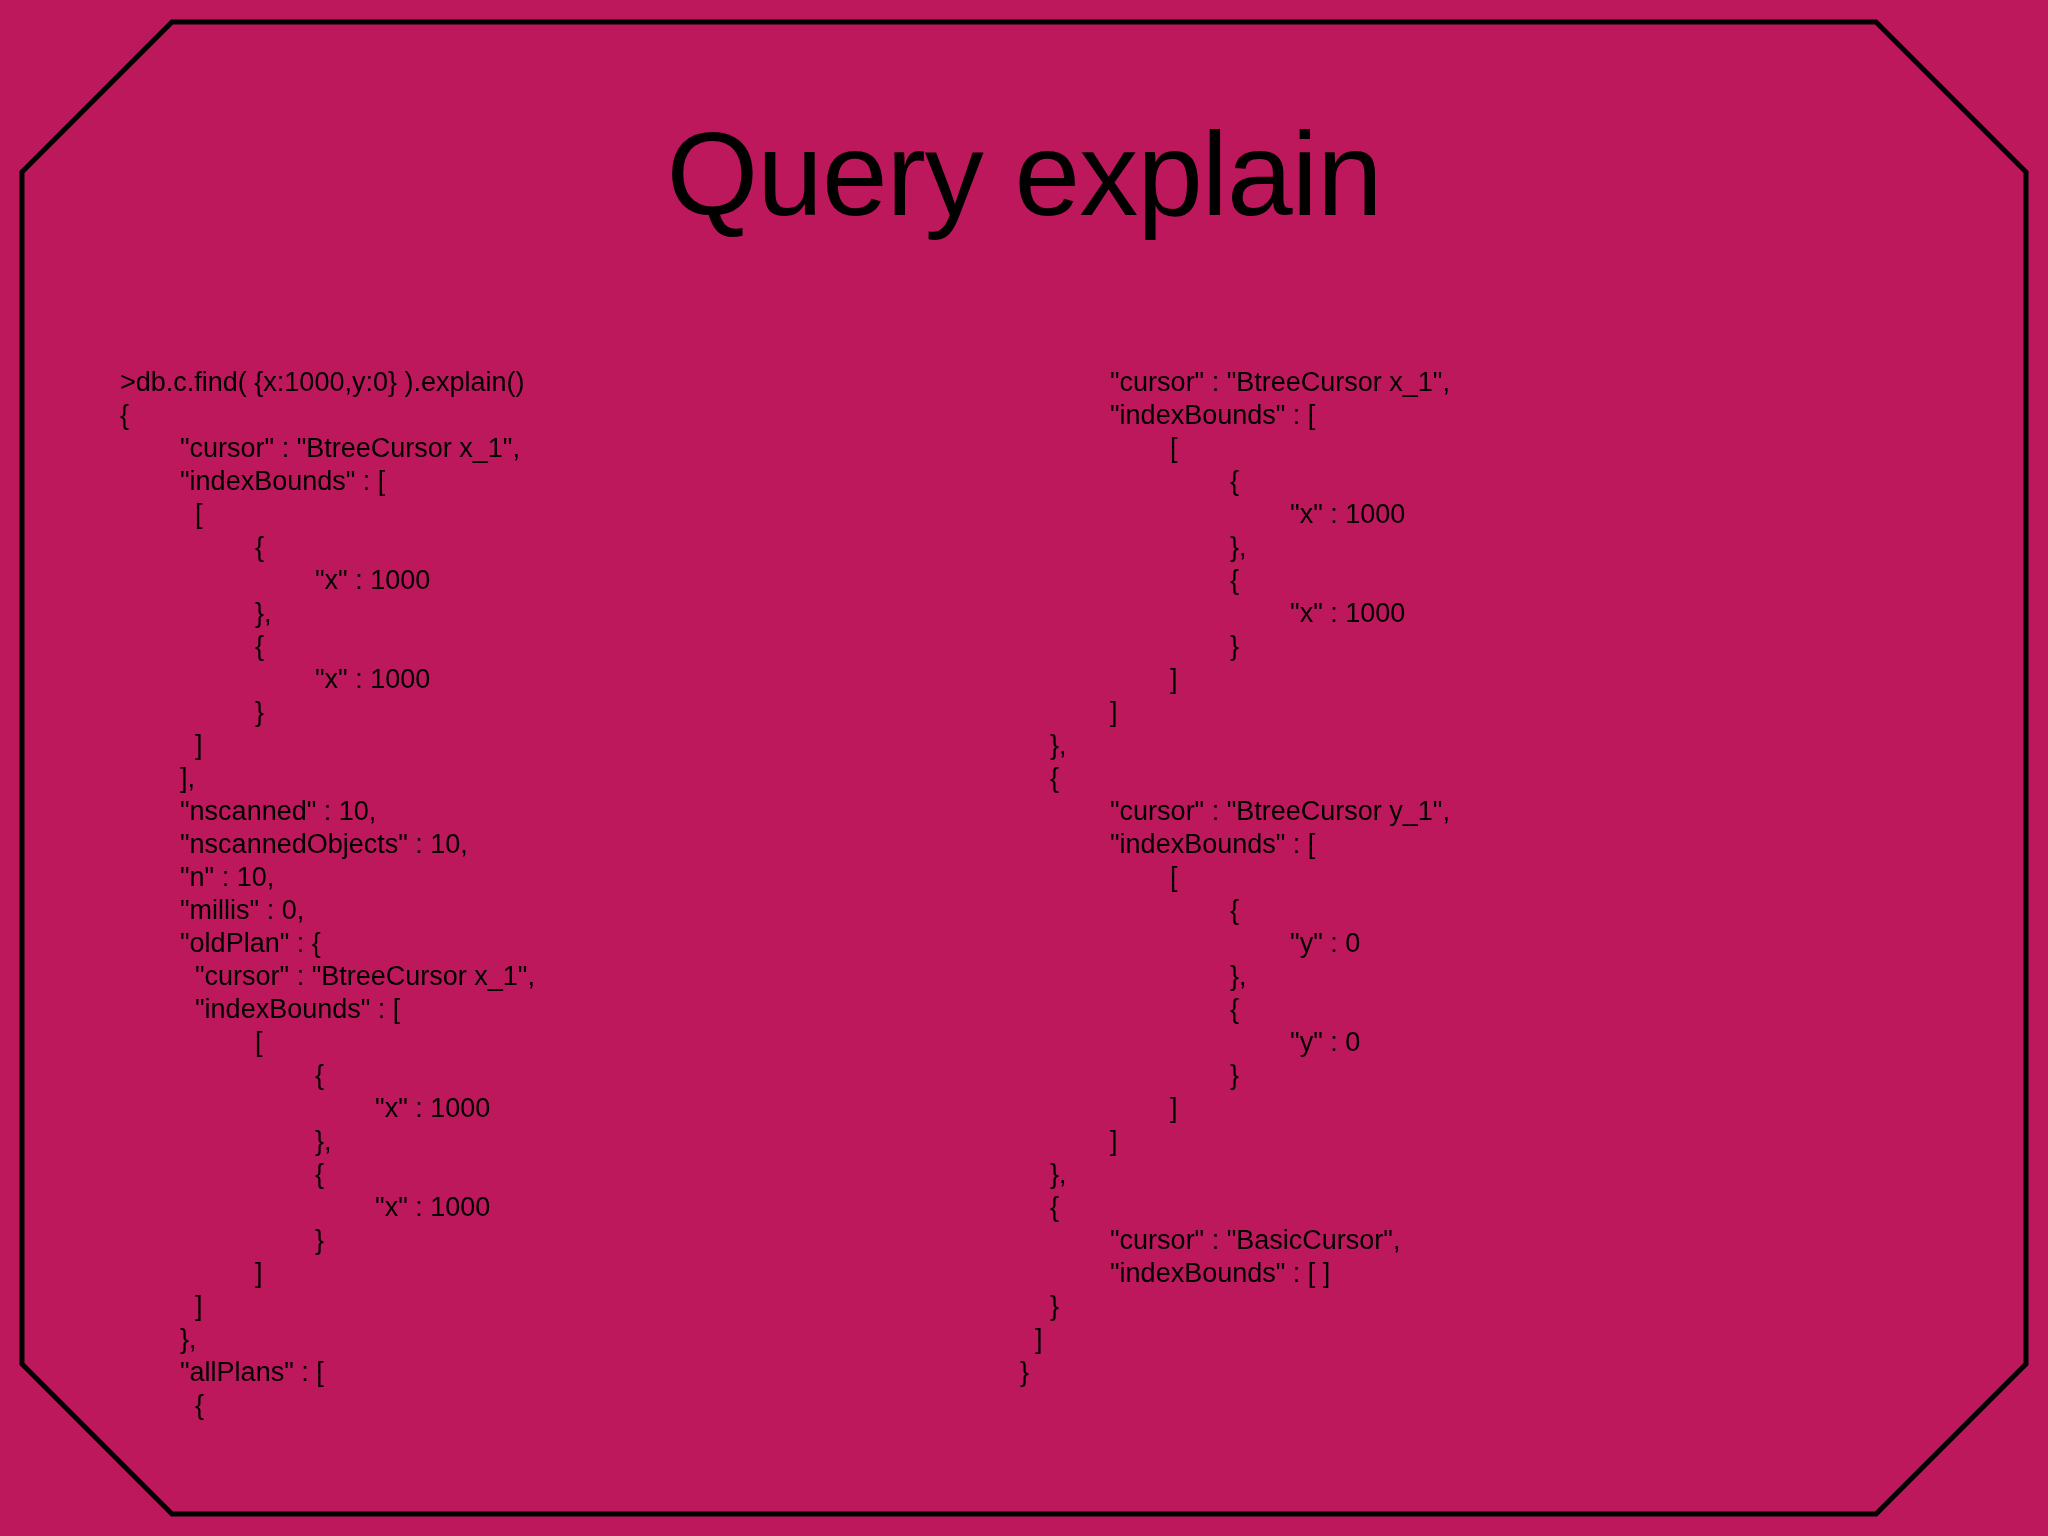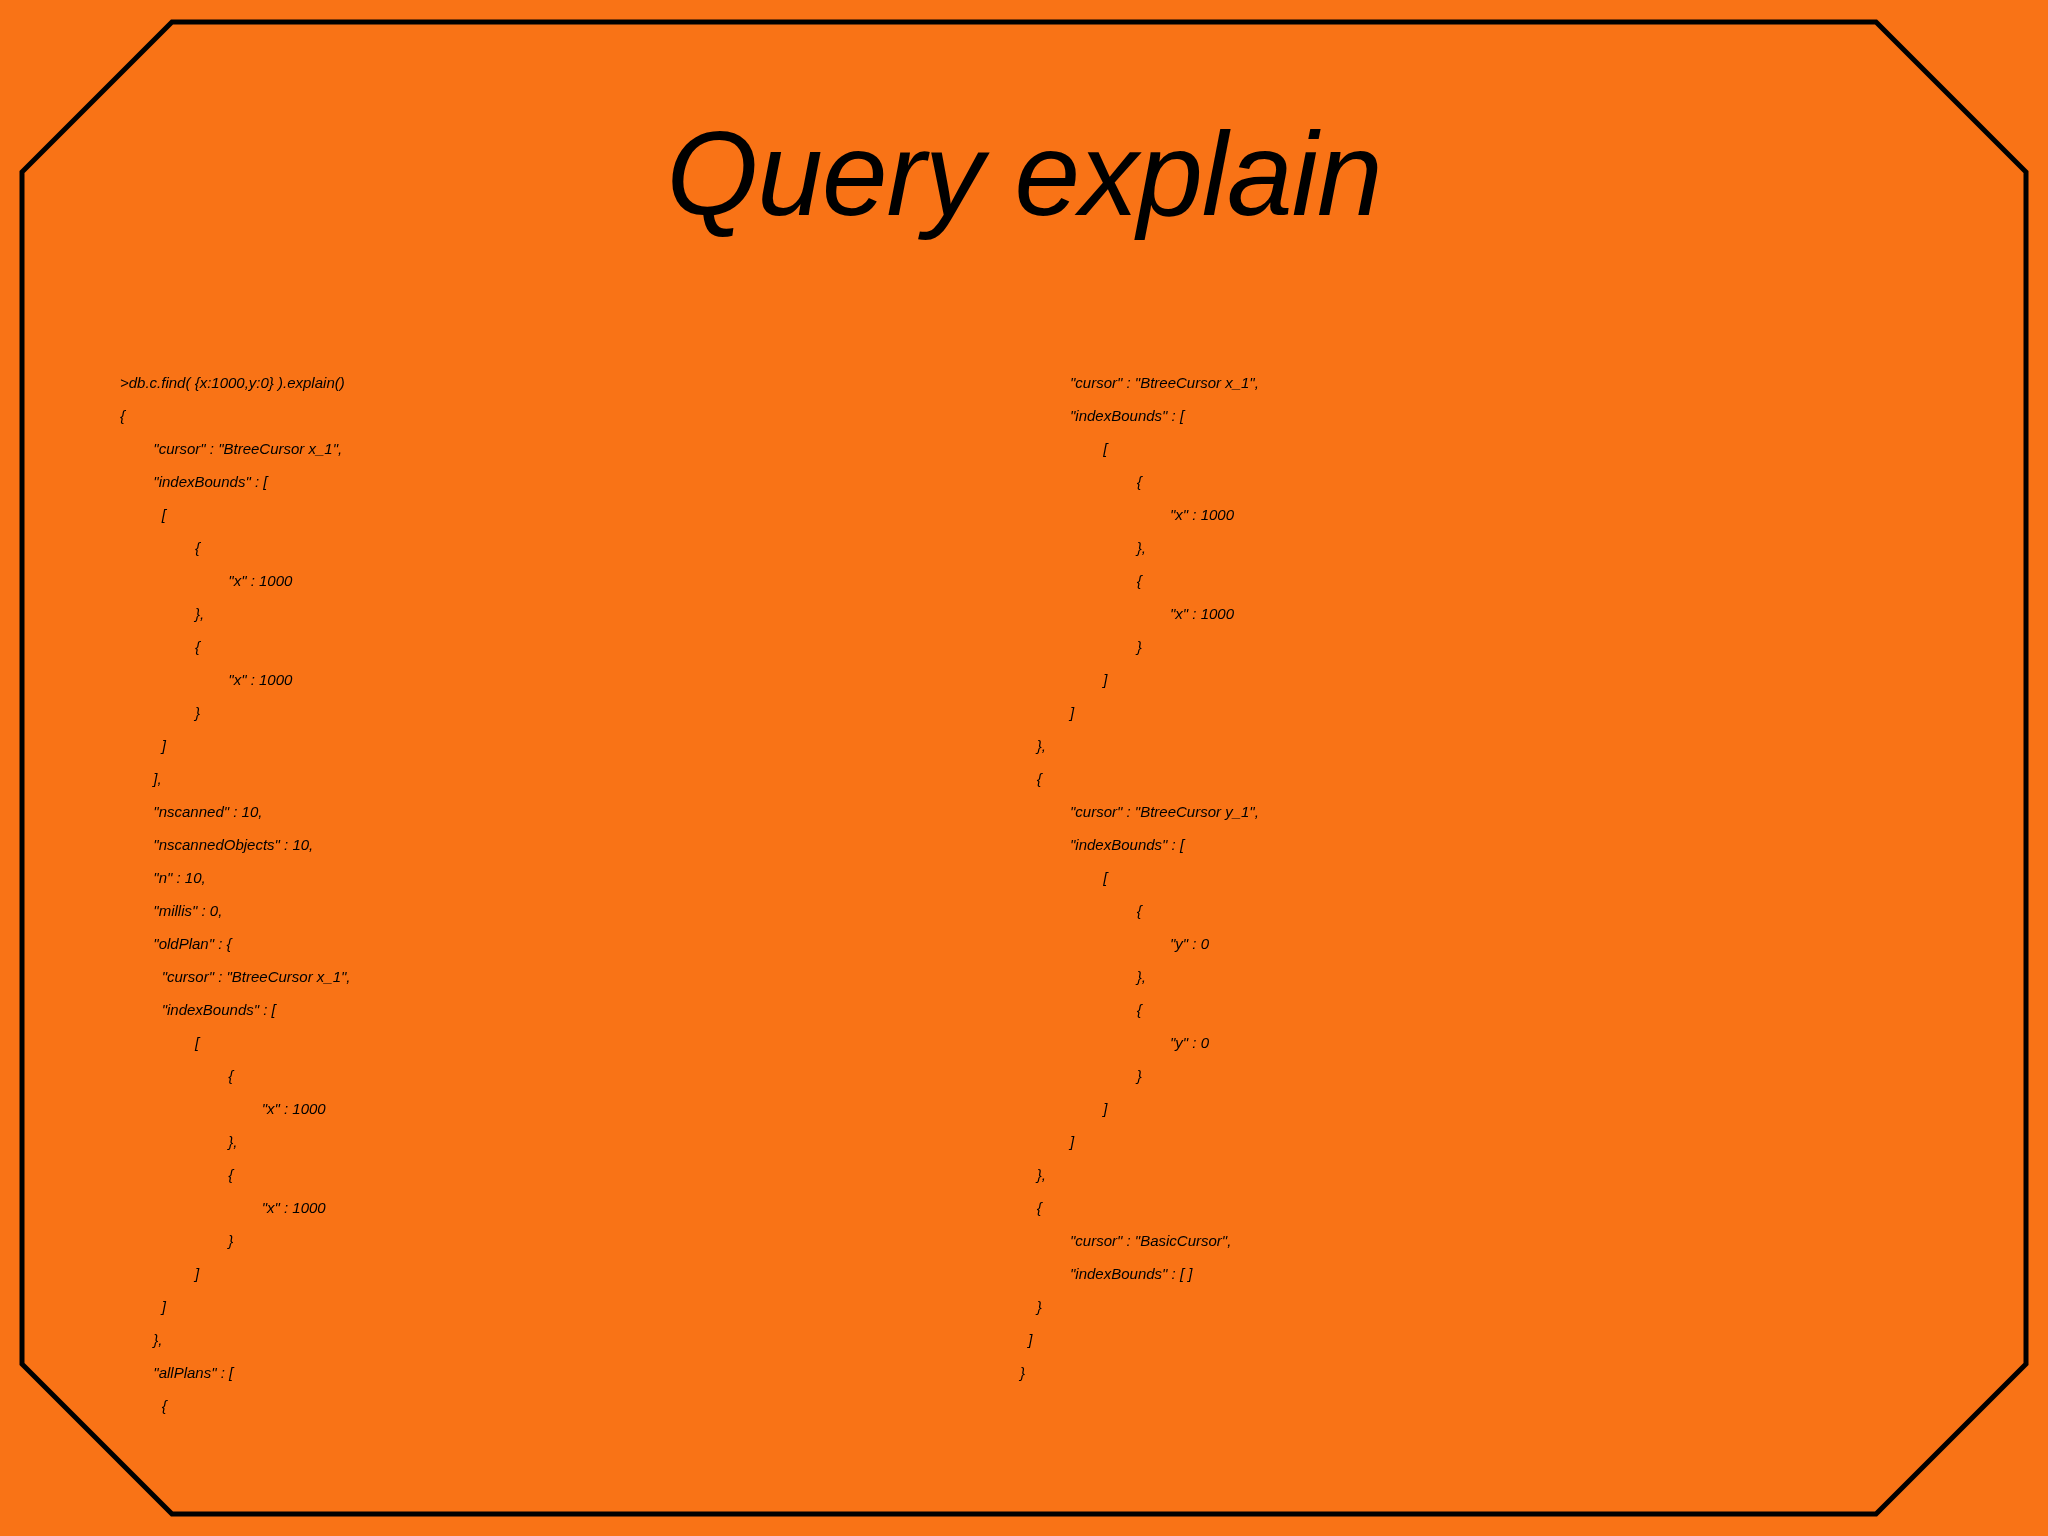--- a/index.html
+++ b/index.html
@@ -4,24 +4,23 @@
 <style>
   html, body {
     margin: 0;
     padding: 0;
     background: #ffffff;
   }
   #slide {
     position: relative;
     width: 2048px;
     height: 1536px;
-    background: #f97316;
+    background: #be185d;
     overflow: hidden;
     font-family: "Liberation Sans", sans-serif;
-    font-style: italic;
   }
 
   
   #frame-svg {
     position: absolute;
     left: 0;
     top: 0;
     width: 2048px;
     height: 1536px;
     pointer-events: none;
@@ -38,21 +37,21 @@
     font-weight: 400;
     line-height: 1.1;
     color: #000000;
     letter-spacing: -1px;
   }
 
   
   .code-col {
     position: absolute;
     font-family: "Liberation Sans", sans-serif;
-    font-size: 15px;
+    font-size: 27px;
     line-height: 33px;
     color: #000000;
     white-space: pre;
   }
   #code-left  { left: 120px;  top: 366px; width: 880px; }
   #code-right { left: 1020px; top: 366px; width: 980px; }
 
   .code-line {
     display: block;
     height: 33px;

